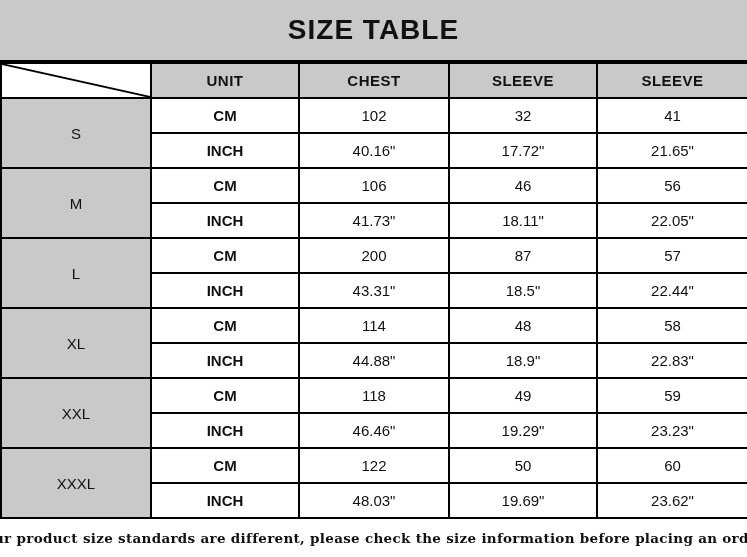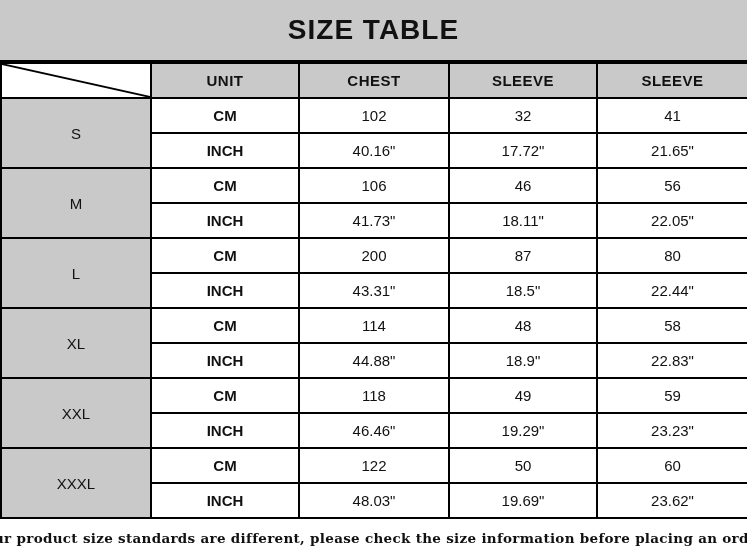--- a/index.html
+++ b/index.html
@@ -165,21 +165,21 @@
         <td class="val-cell">41.73"</td>
         <td class="val-cell">18.11"</td>
         <td class="val-cell">22.05"</td>
       </tr>
 
       <tr>
         <td class="size-cell" rowspan="2">L</td>
         <td class="unit-cell">CM</td>
         <td class="val-cell">200</td>
         <td class="val-cell">87</td>
-        <td class="val-cell">80</td>
+        <td class="val-cell">57</td>
       </tr>
       <tr>
         <td class="unit-cell">INCH</td>
         <td class="val-cell">43.31"</td>
         <td class="val-cell">18.5"</td>
         <td class="val-cell">22.44"</td>
       </tr>
 
       <tr>
         <td class="size-cell" rowspan="2">XL</td>

